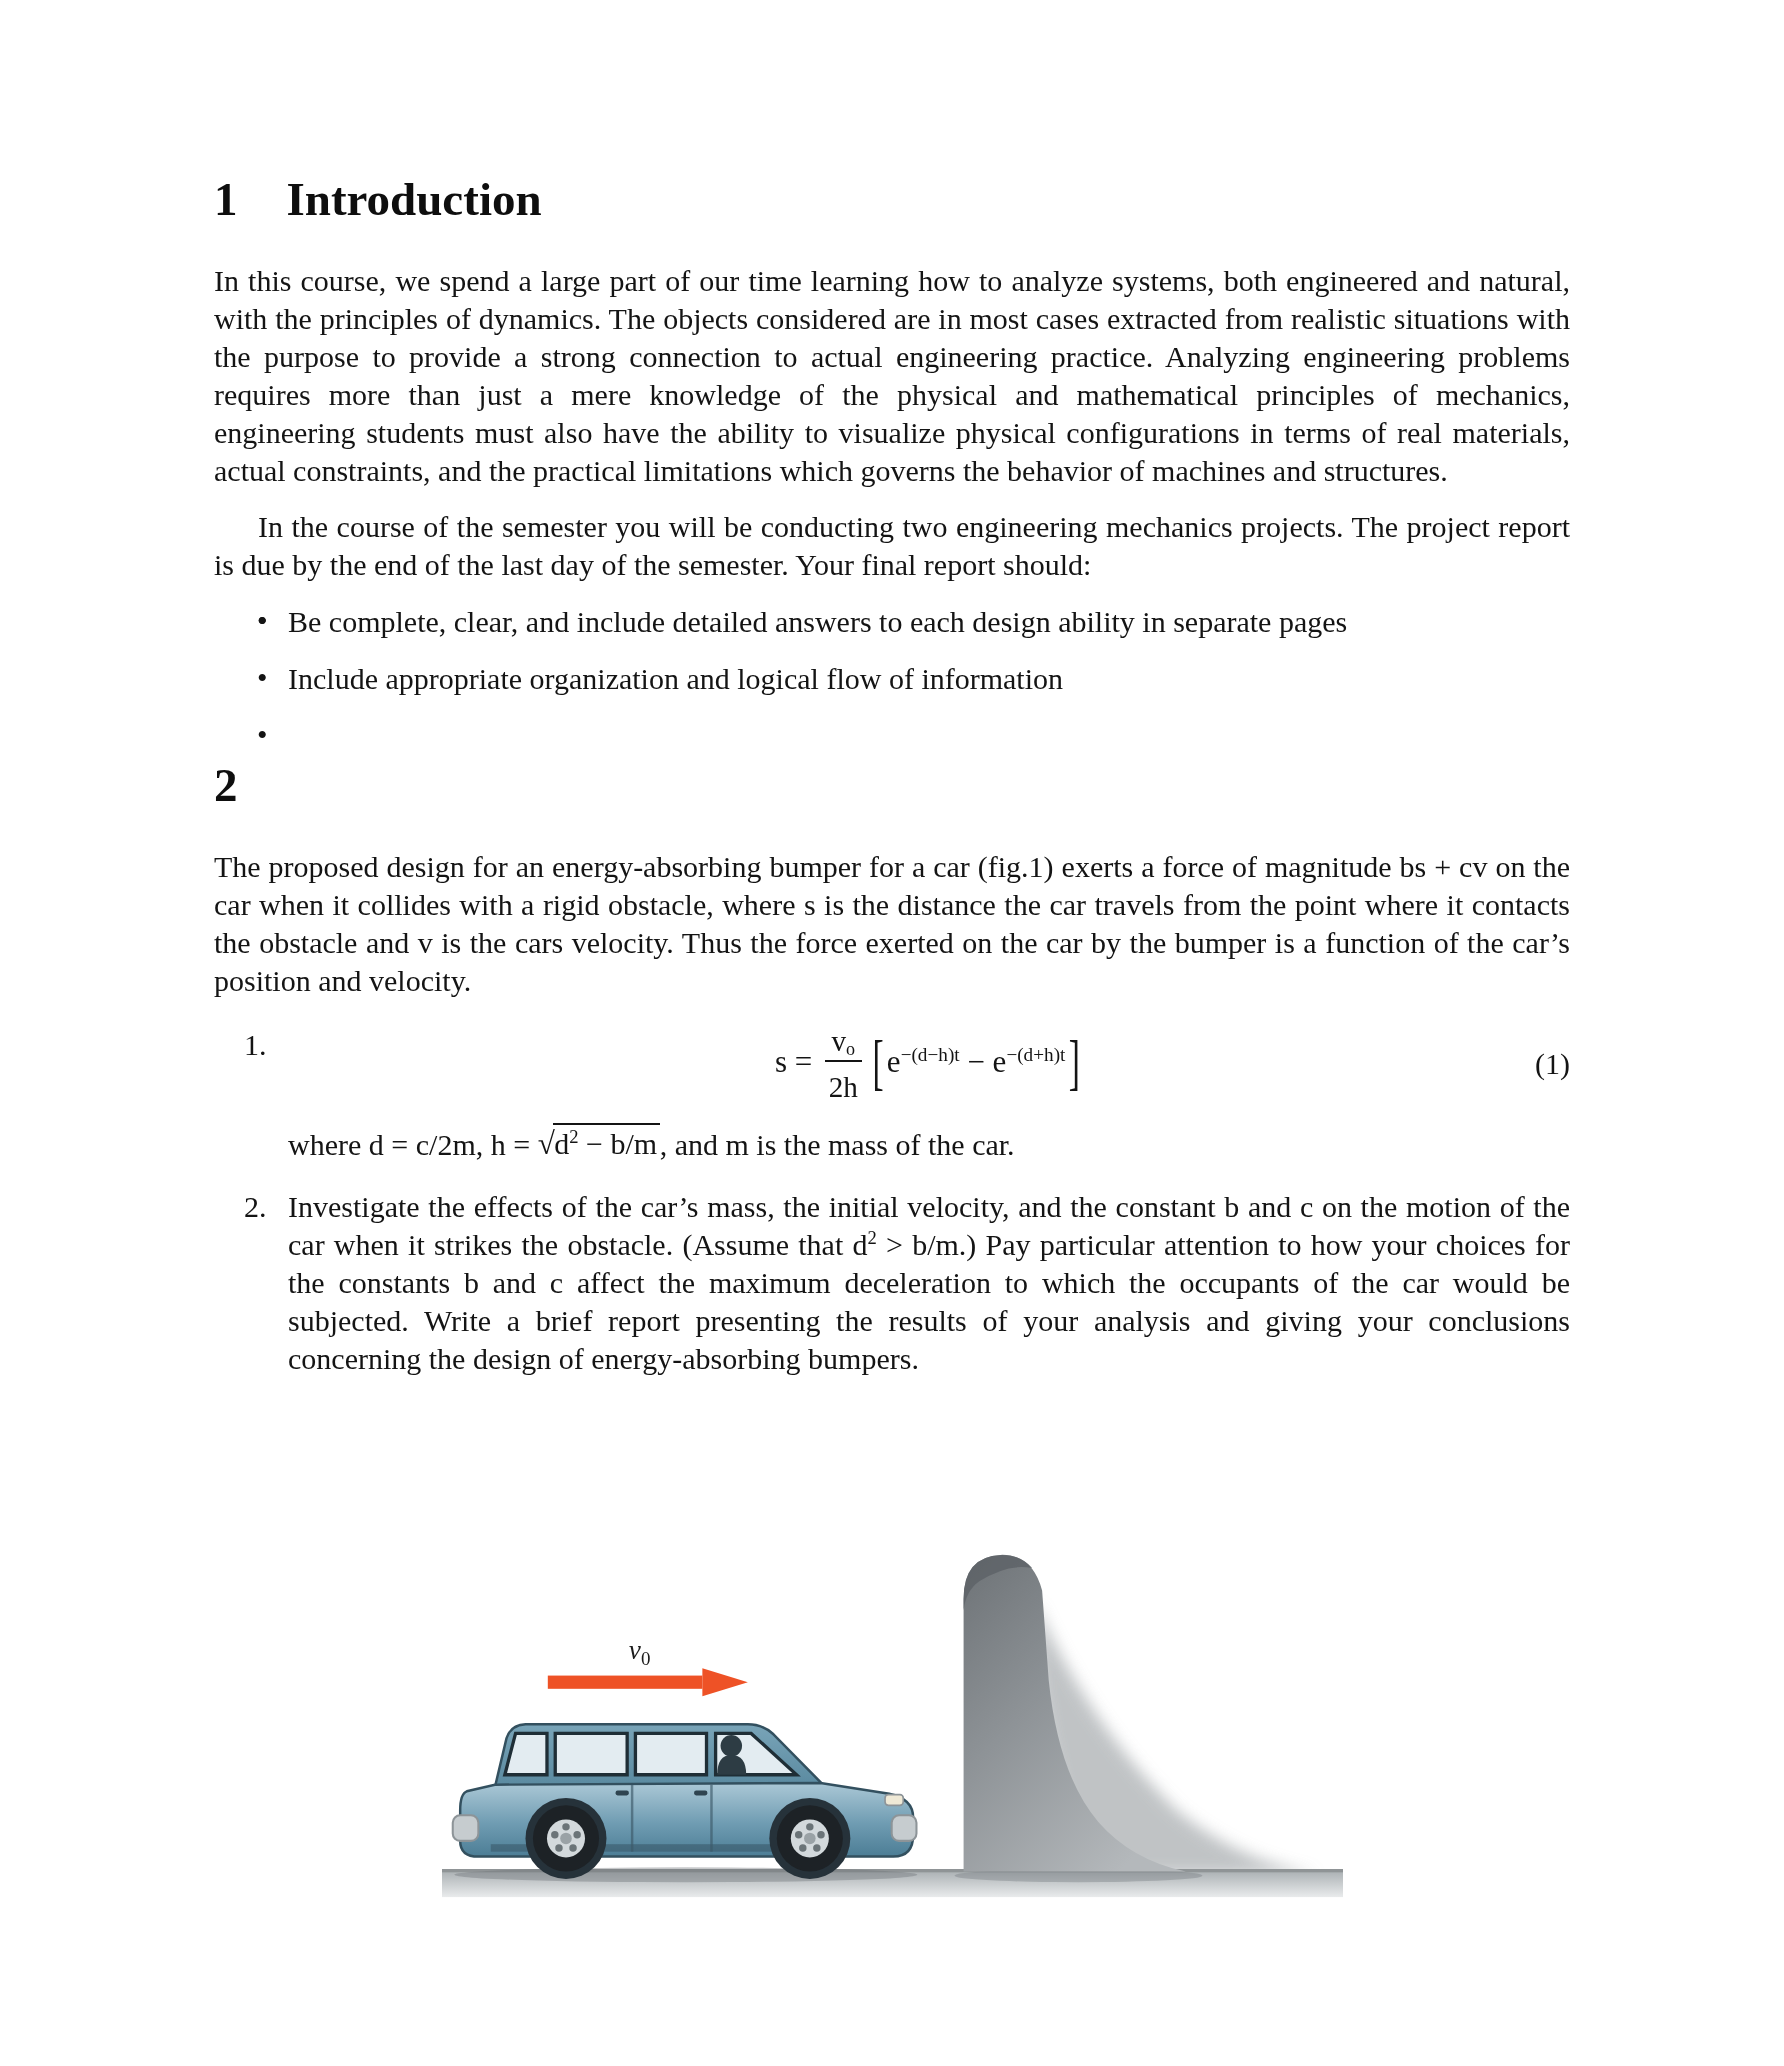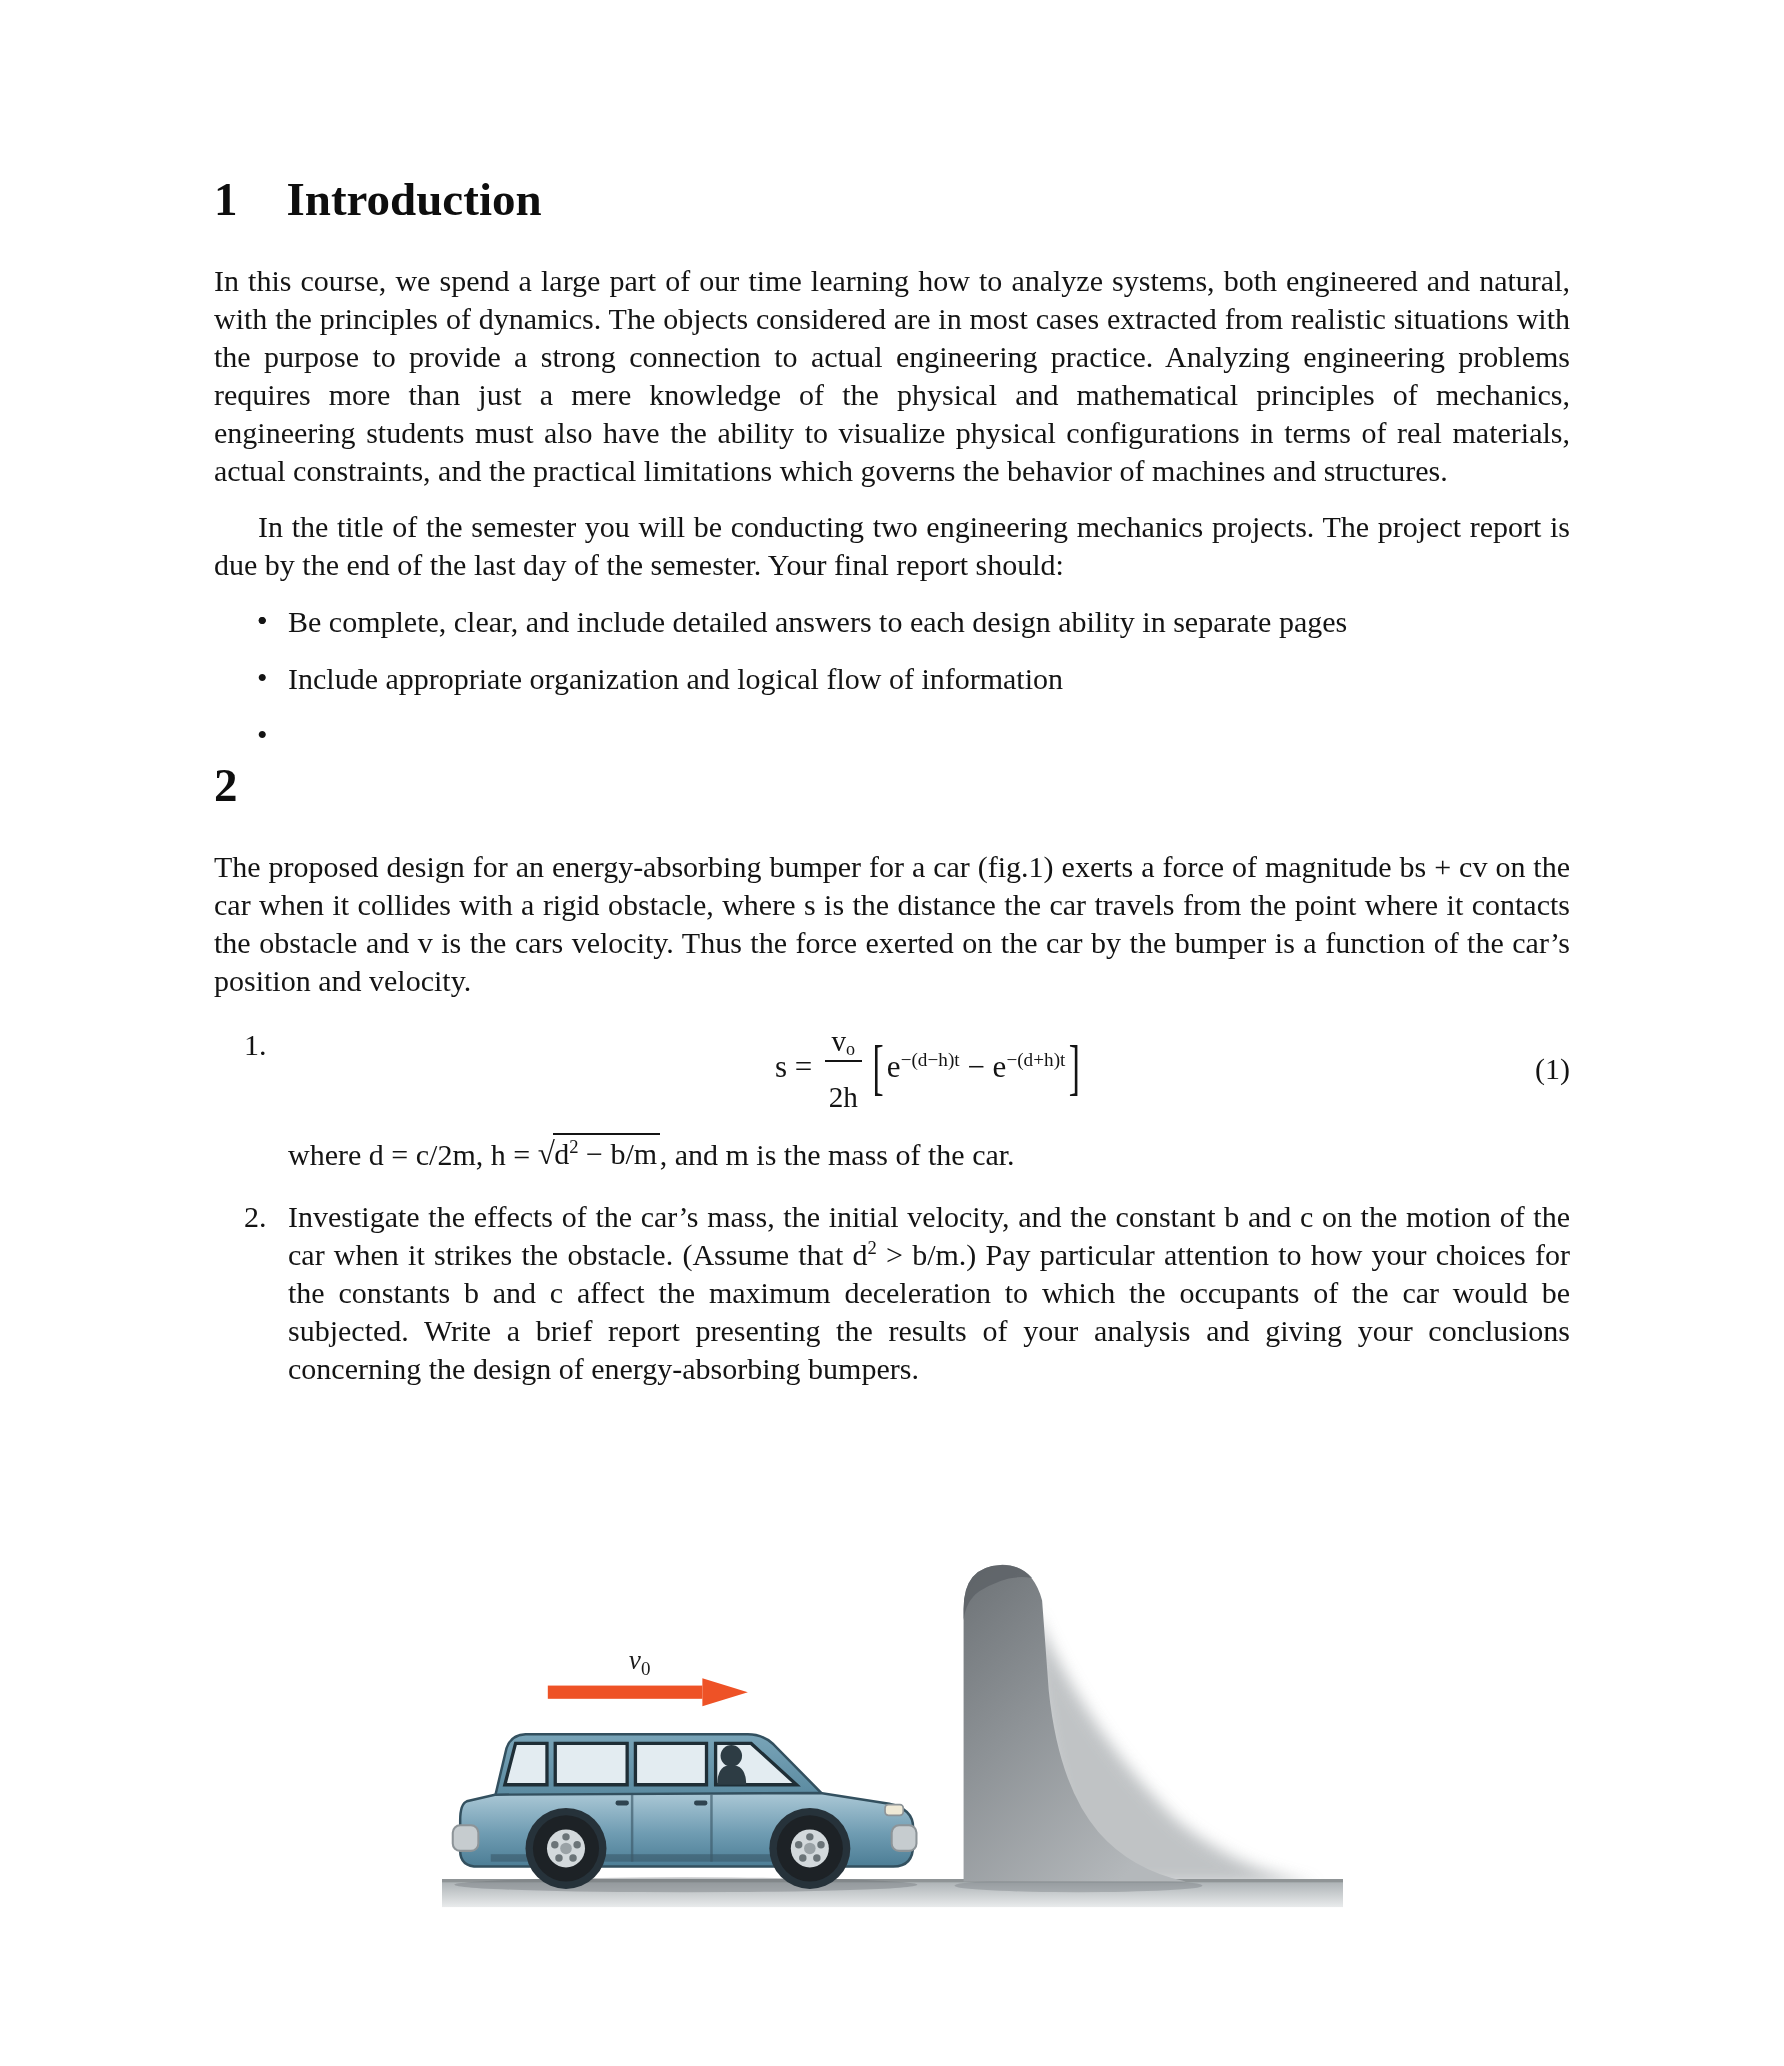--- a/index.html
+++ b/index.html
@@ -21,41 +21,41 @@
   ol.enum>li{position:relative;padding-left:74px;margin-bottom:21.5px}
   .enum-num{position:absolute;left:30px;top:0}
   .enum-body p{text-align:justify}
   .i{}
   .sup{vertical-align:super;font-size:0.62em;line-height:0}
   .sub{vertical-align:-0.22em;font-size:0.62em;line-height:0}
   .eq-row{position:relative;margin:26px 0 20px 0;text-align:center;font-size:31px}
   .eq-num{position:absolute;right:0;top:50%;transform:translateY(-50%);font-size:30px}
   .frac{display:inline-flex;flex-direction:column;vertical-align:middle;margin:0 7.4px 0 5px;line-height:1.05;font-size:0.94em}
   .fnum{padding:0 6.6px 3.3px;border-bottom:2.1px solid #141414}
-  .fden{padding-top:20px}
+  .fden{padding-top:10px}
   .bracket{display:inline-block;transform:scaleY(1.85);font-size:1.08em;margin:0 3.3px;vertical-align:-0.06em;font-weight:400}
   .where-line{margin:1.7px 0 24px 0}
   .sqrt-sign{display:inline-block;font-size:1.04em}
   .sqrt-bar{display:inline-block;border-top:2.1px solid #141414;padding:0.8px 2.5px 0 1.2px;margin-left:-1.7px}
   .figure-block{margin-top:165px;text-align:center}
   .figure-block svg{display:inline-block}
 </style>
 </head>
 <body>
 
 <div class="page">
   <div class="content">
 
     <h1 class="section-head">
       <span>1</span>
       <span>Introduction</span>
     </h1>
 
     <p class="body">In this course, we spend a large part of our time learning how to analyze systems, both engineered and natural, with the principles of dynamics. The objects considered are in most cases extracted from realistic situations with the purpose to provide a strong connection to actual engineering practice. Analyzing engineering problems requires more than just a mere knowledge of the physical and mathematical principles of mechanics, engineering students must also have the ability to visualize physical configurations in terms of real materials, actual constraints, and the practical limitations which governs the behavior of machines and structures.</p>
-    <p class="body indented">In the title of the semester you will be conducting two engineering mechanics projects. The project report is due by the end of the last day of the semester. Your final report should:</p>
+    <p class="body indented">In the course of the semester you will be conducting two engineering mechanics projects. The project report is due by the end of the last day of the semester. Your final report should:</p>
 
     <ul class="bullets">
       <li>
         <span class="bullet-mark">•</span>
       </li>
       <li>
         <span class="bullet-mark">•</span>
         <span>Be complete, clear, and include detailed answers to each design ability in separate pages</span>
       </li>
       <li>

